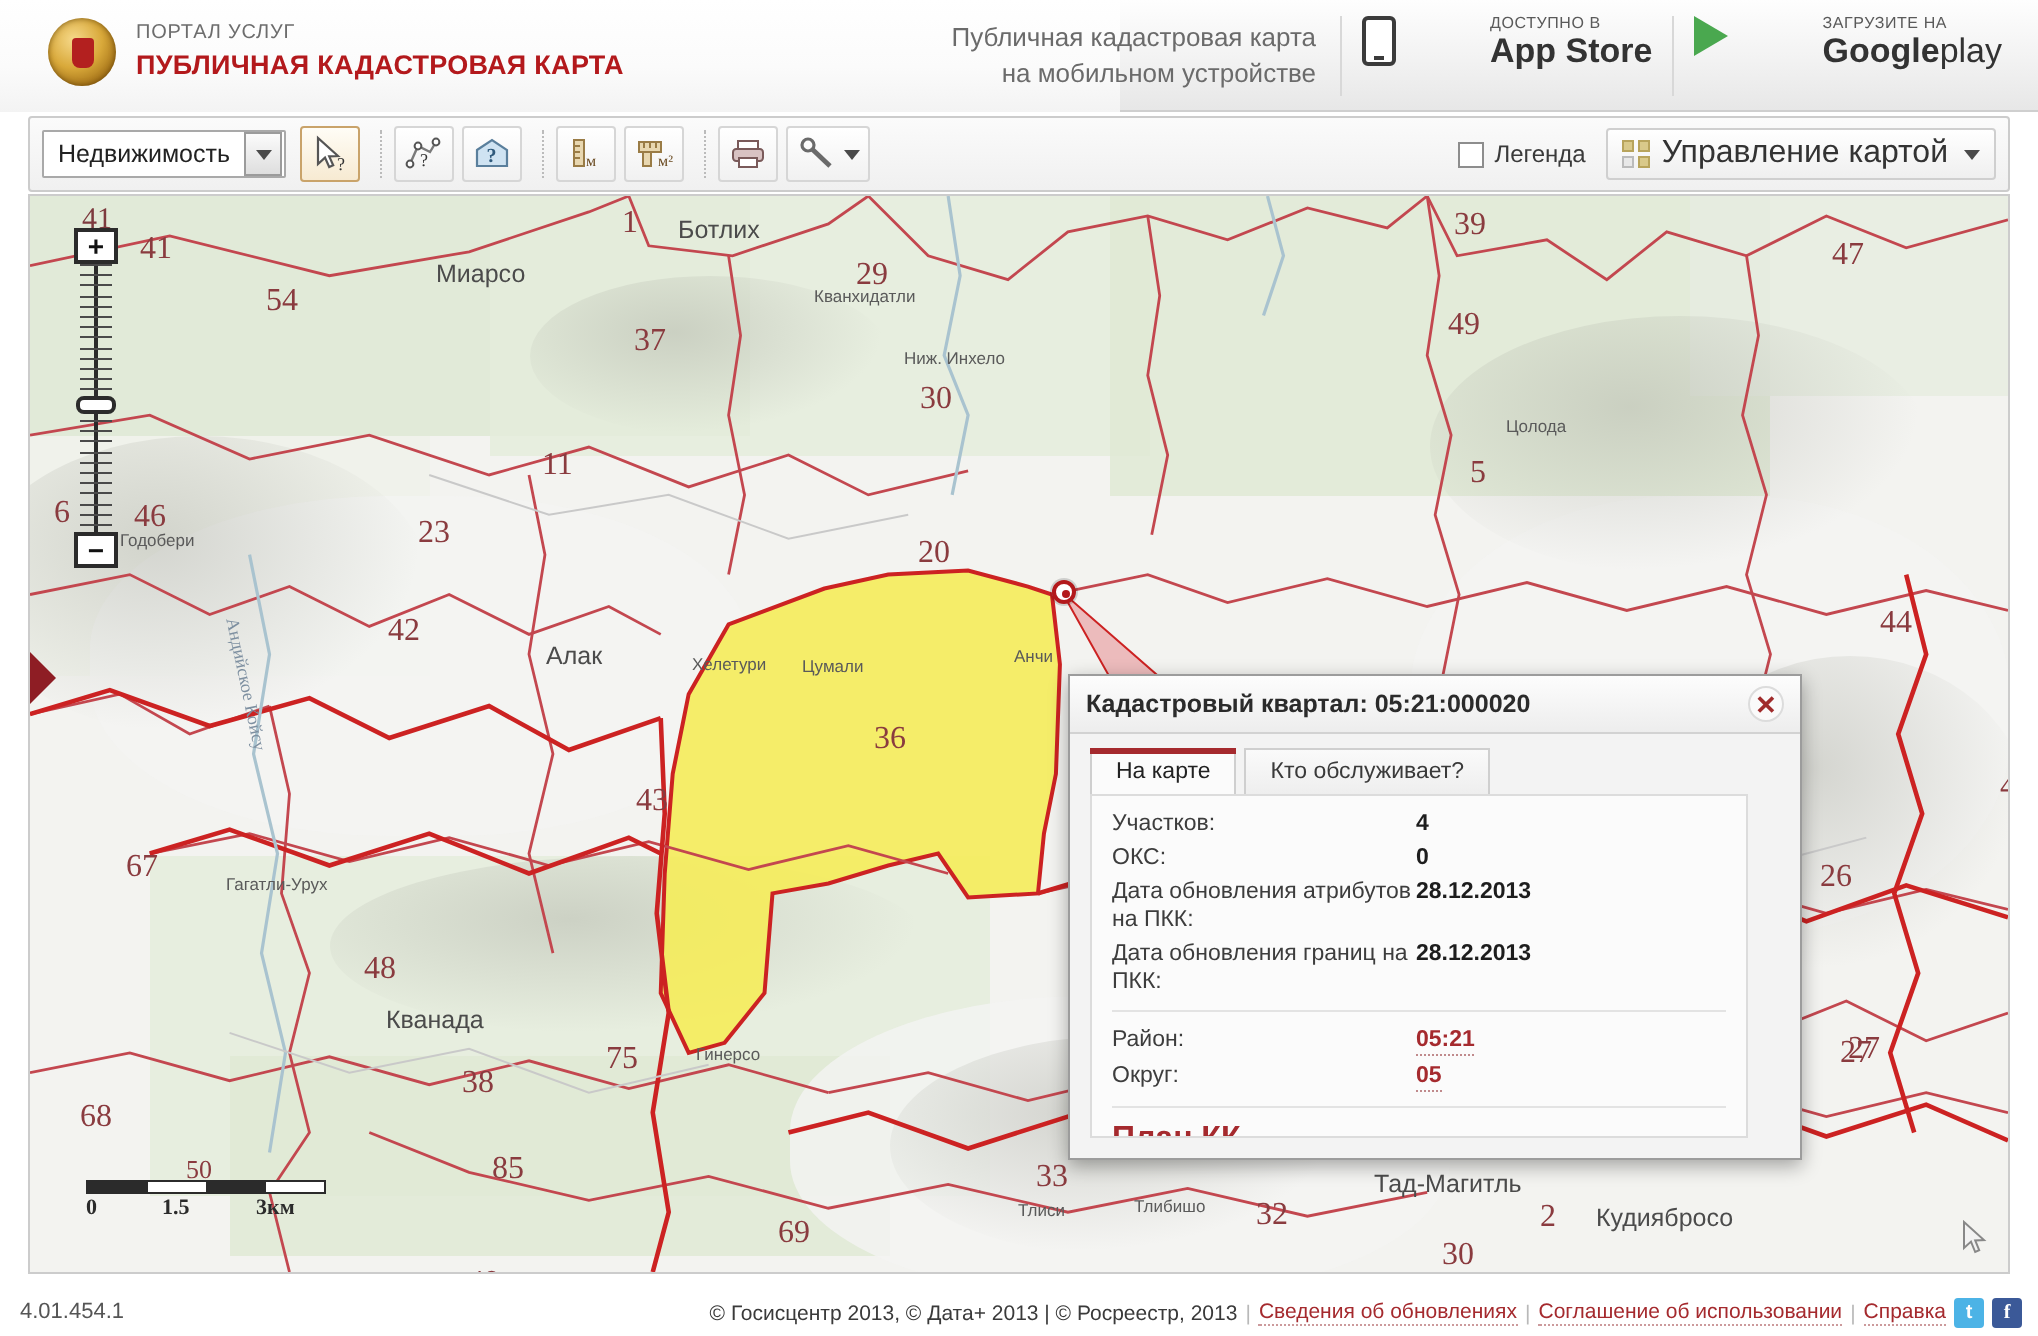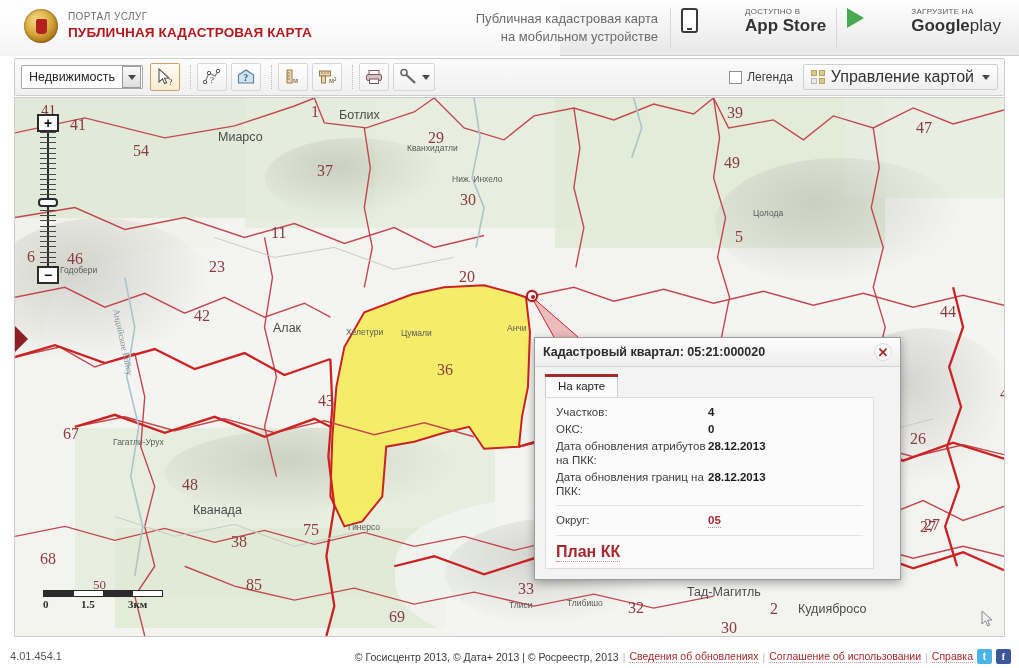--- a/index.html
+++ b/index.html
@@ -580,20 +580,21 @@
   </div>
 
   <div id="popup">
     <div id="popup-header">
       <span id="popup-title">Кадастровый квартал: 05:21:000020</span>
       <span id="popup-close">✕</span>
     </div>
 
     <div id="popup-tabs">
       <div class="ptab active">На карте</div>
+      <div class="ptab">Кто обслуживает?</div>
     </div>
 
     <div id="popup-body">
       <div class="prow">
         <span class="pkey">Участков:</span>
         <span class="pval">4</span>
       </div>
       <div class="prow">
         <span class="pkey">ОКС:</span>
         <span class="pval">0</span>
@@ -602,20 +603,24 @@
         <span class="pkey">Дата обновления атрибутов на ПКК:</span>
         <span class="pval">28.12.2013</span>
       </div>
       <div class="prow">
         <span class="pkey">Дата обновления границ на ПКК:</span>
         <span class="pval">28.12.2013</span>
       </div>
 
       <div class="pdiv"></div>
 
+      <div class="prow">
+        <span class="pkey">Район:</span>
+        <span class="plink">05:21</span>
+      </div>
       <div class="prow">
         <span class="pkey">Округ:</span>
         <span class="plink">05</span>
       </div>
 
       <div class="pdiv"></div>
 
       <div>
         <span class="plink norm">План КК</span>
       </div>

